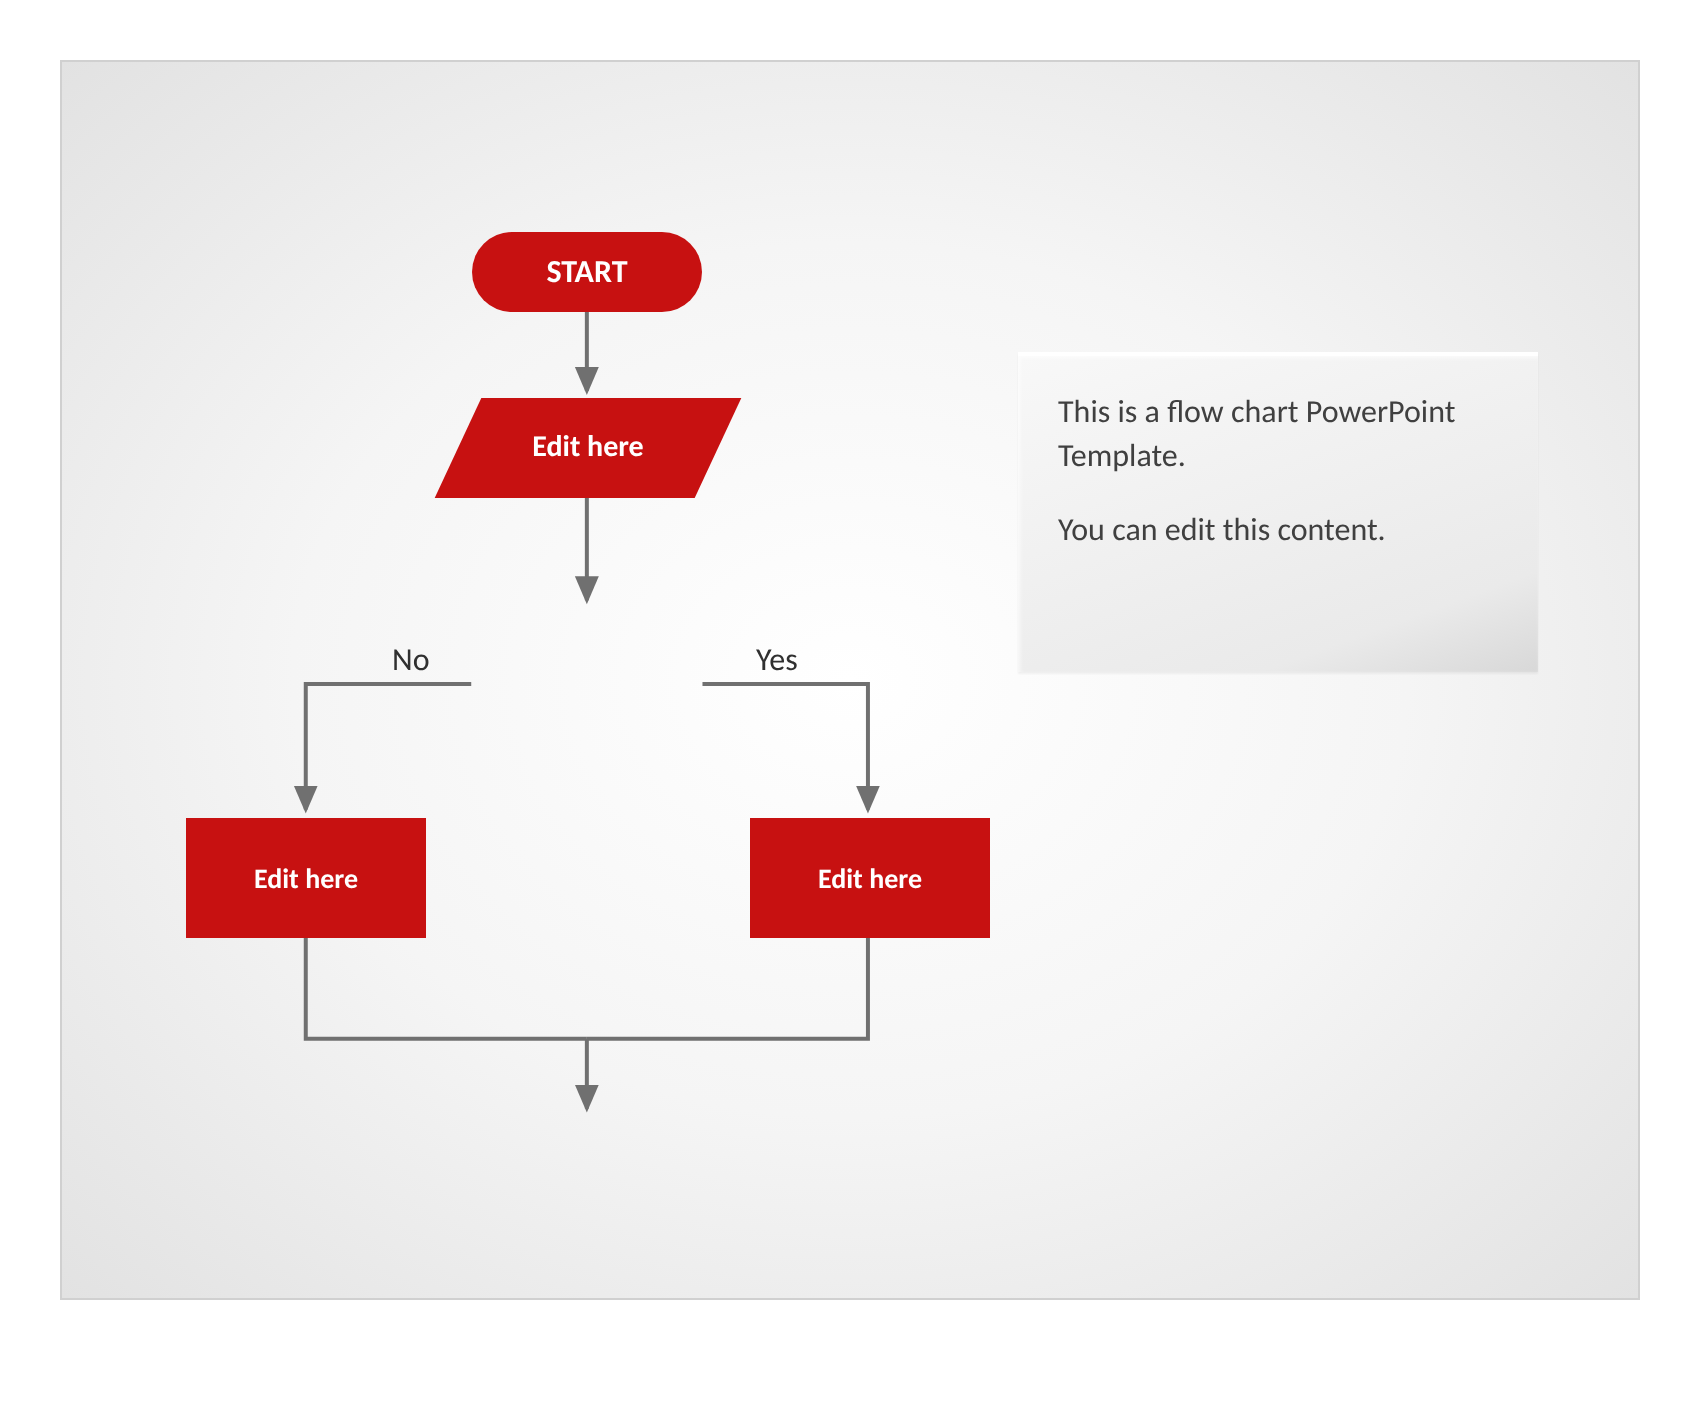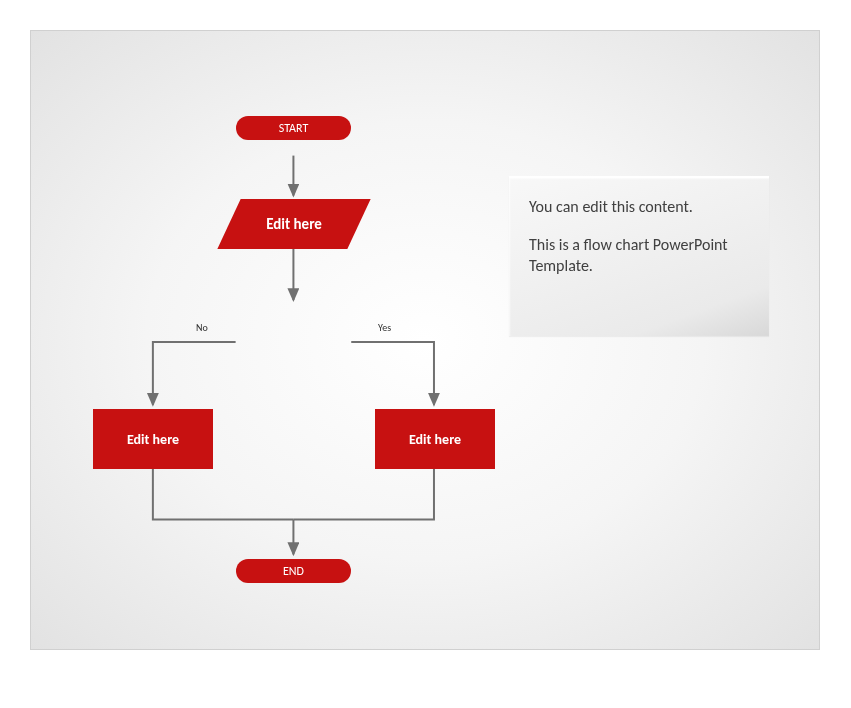--- a/index.html
+++ b/index.html
@@ -28,25 +28,25 @@
   .node {
     position: absolute;
     display: flex;
     align-items: center;
     justify-content: center;
     color: #fff;
     text-align: center;
   }
   .terminator {
     width: 115px;
-    height: 24px;
+    height: 40px;
     background: #c71111;
     border-radius: 20px;
-    font-size: 12px;
-    font-weight: 400;
+    font-size: 16px;
+    font-weight: 700;
   }
   .parallelogram {
     width: 130px;
     height: 50px;
     font-size: 15px;
     font-weight: 600;
     position: absolute;
   }
   .parallelogram::before {
     content: "";
@@ -79,21 +79,21 @@
   }
   .process {
     width: 120px;
     height: 60px;
     background: #c71111;
     font-size: 14px;
     font-weight: 600;
   }
   .label {
     position: absolute;
-    font-size: 10px;
+    font-size: 16px;
     color: #303030;
   }
   .textbox {
     position: absolute;
     right: 50px;
     top: 145px;
     width: 260px;
     height: 160px;
     background: linear-gradient(160deg, #f8f8f8 0%, #eaeaea 80%, #d8d8d8 100%);
     border-top: 2px solid #fff;
@@ -154,22 +154,19 @@
   <div class="label" style="left:347px; top:290px;">Yes</div>
 
   <div class="node process" style="left:62px; top:378px;">
     <span>Edit here</span>
   </div>
 
   <div class="node process" style="left:344px; top:378px;">
     <span>Edit here</span>
   </div>
 
-  <div class="node terminator" style="left:205px; top:528px;">
-    <span>END</span>
-  </div>
 
   <div class="textbox">
+    <p>This is a flow chart PowerPoint Template.</p>
     <p>You can edit this content.</p>
-    <p>This is a flow chart PowerPoint Template.</p>
   </div>
 
 </div>
 
 </body></html>

